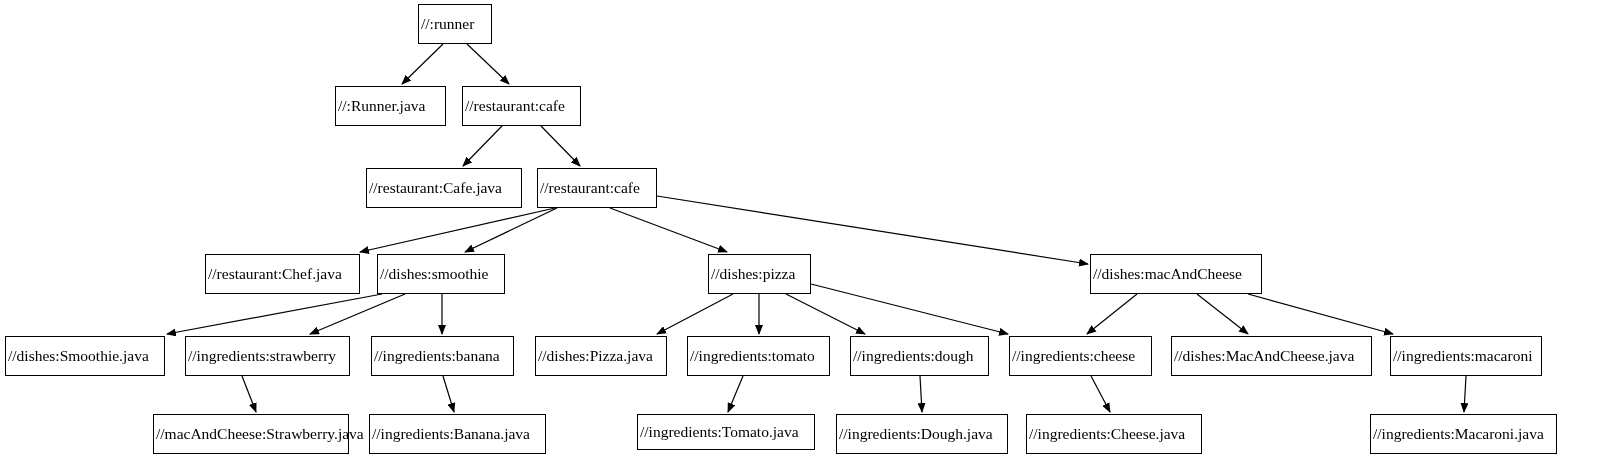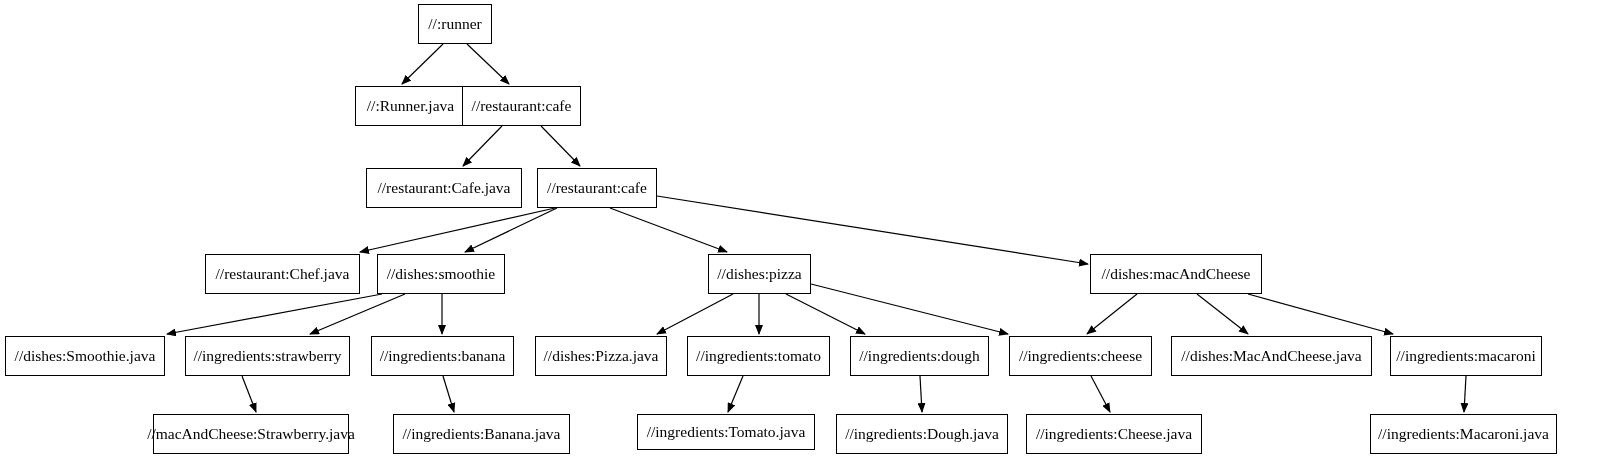--- a/index.html
+++ b/index.html
@@ -23,21 +23,20 @@
     height: 468px;
     pointer-events: none;
   }
   .graph-node {
     position: absolute;
     box-sizing: border-box;
     border: 1px solid #000000;
     background: #ffffff;
     display: flex;
     align-items: center;
-    justify-content: center;
     font-size: 15.5px;
     color: #000000;
     line-height: 1;
     white-space: nowrap;
     z-index: 2;
   }
   .node-label {
     display: block;
     padding: 0 2px;
   }
@@ -78,21 +77,21 @@
         <line x1="920" y1="376" x2="922" y2="412" stroke="#000000" stroke-width="1.2" marker-end="url(#arrowhead)"></line>
         <line x1="1091" y1="376" x2="1110" y2="412" stroke="#000000" stroke-width="1.2" marker-end="url(#arrowhead)"></line>
         <line x1="1466" y1="376" x2="1464" y2="412" stroke="#000000" stroke-width="1.2" marker-end="url(#arrowhead)"></line>
       </g>
   </svg>
 
   <div id="node-group">
       <div class="graph-node" style="left: 418px; top: 4px; width: 74px; height: 40px; border-color: rgb(0, 0, 0); background: rgb(255, 255, 255);">
         <span class="node-label">//:runner</span>
       </div>
-      <div class="graph-node" style="left: 335px; top: 86px; width: 111px; height: 40px; border-color: rgb(0, 0, 0); background: rgb(255, 255, 255); margin-left: 20px;">
+      <div class="graph-node" style="left: 335px; top: 86px; width: 111px; height: 40px; border-color: rgb(0, 0, 0); background: rgb(255, 255, 255);">
         <span class="node-label">//:Runner.java</span>
       </div>
       <div class="graph-node" style="left: 462px; top: 86px; width: 119px; height: 40px; border-color: rgb(0, 0, 0); background: rgb(255, 255, 255);">
         <span class="node-label">//restaurant:cafe</span>
       </div>
       <div class="graph-node" style="left: 366px; top: 168px; width: 156px; height: 40px; border-color: rgb(0, 0, 0); background: rgb(255, 255, 255);">
         <span class="node-label">//restaurant:Cafe.java</span>
       </div>
       <div class="graph-node" style="left: 537px; top: 168px; width: 120px; height: 40px; border-color: rgb(0, 0, 0); background: rgb(255, 255, 255);">
         <span class="node-label">//restaurant:cafe</span>
@@ -132,21 +131,21 @@
       </div>
       <div class="graph-node" style="left: 1171px; top: 336px; width: 201px; height: 40px; border-color: rgb(0, 0, 0); background: rgb(255, 255, 255);">
         <span class="node-label">//dishes:MacAndCheese.java</span>
       </div>
       <div class="graph-node" style="left: 1390px; top: 336px; width: 152px; height: 40px; border-color: rgb(0, 0, 0); background: rgb(255, 255, 255);">
         <span class="node-label">//ingredients:macaroni</span>
       </div>
       <div class="graph-node" style="left: 153px; top: 414px; width: 196px; height: 40px; border-color: rgb(0, 0, 0); background: rgb(255, 255, 255);">
         <span class="node-label">//macAndCheese:Strawberry.java</span>
       </div>
-      <div class="graph-node" style="left: 369px; top: 414px; width: 177px; height: 40px; border-color: rgb(0, 0, 0); background: rgb(255, 255, 255); margin-left: 24px;">
+      <div class="graph-node" style="left: 369px; top: 414px; width: 177px; height: 40px; border-color: rgb(0, 0, 0); background: rgb(255, 255, 255);">
         <span class="node-label">//ingredients:Banana.java</span>
       </div>
       <div class="graph-node" style="left: 637px; top: 414px; width: 178px; height: 36px; border-color: rgb(0, 0, 0); background: rgb(255, 255, 255);">
         <span class="node-label">//ingredients:Tomato.java</span>
       </div>
       <div class="graph-node" style="left: 836px; top: 414px; width: 172px; height: 40px; border-color: rgb(0, 0, 0); background: rgb(255, 255, 255);">
         <span class="node-label">//ingredients:Dough.java</span>
       </div>
       <div class="graph-node" style="left: 1026px; top: 414px; width: 176px; height: 40px; border-color: rgb(0, 0, 0); background: rgb(255, 255, 255);">
         <span class="node-label">//ingredients:Cheese.java</span>

